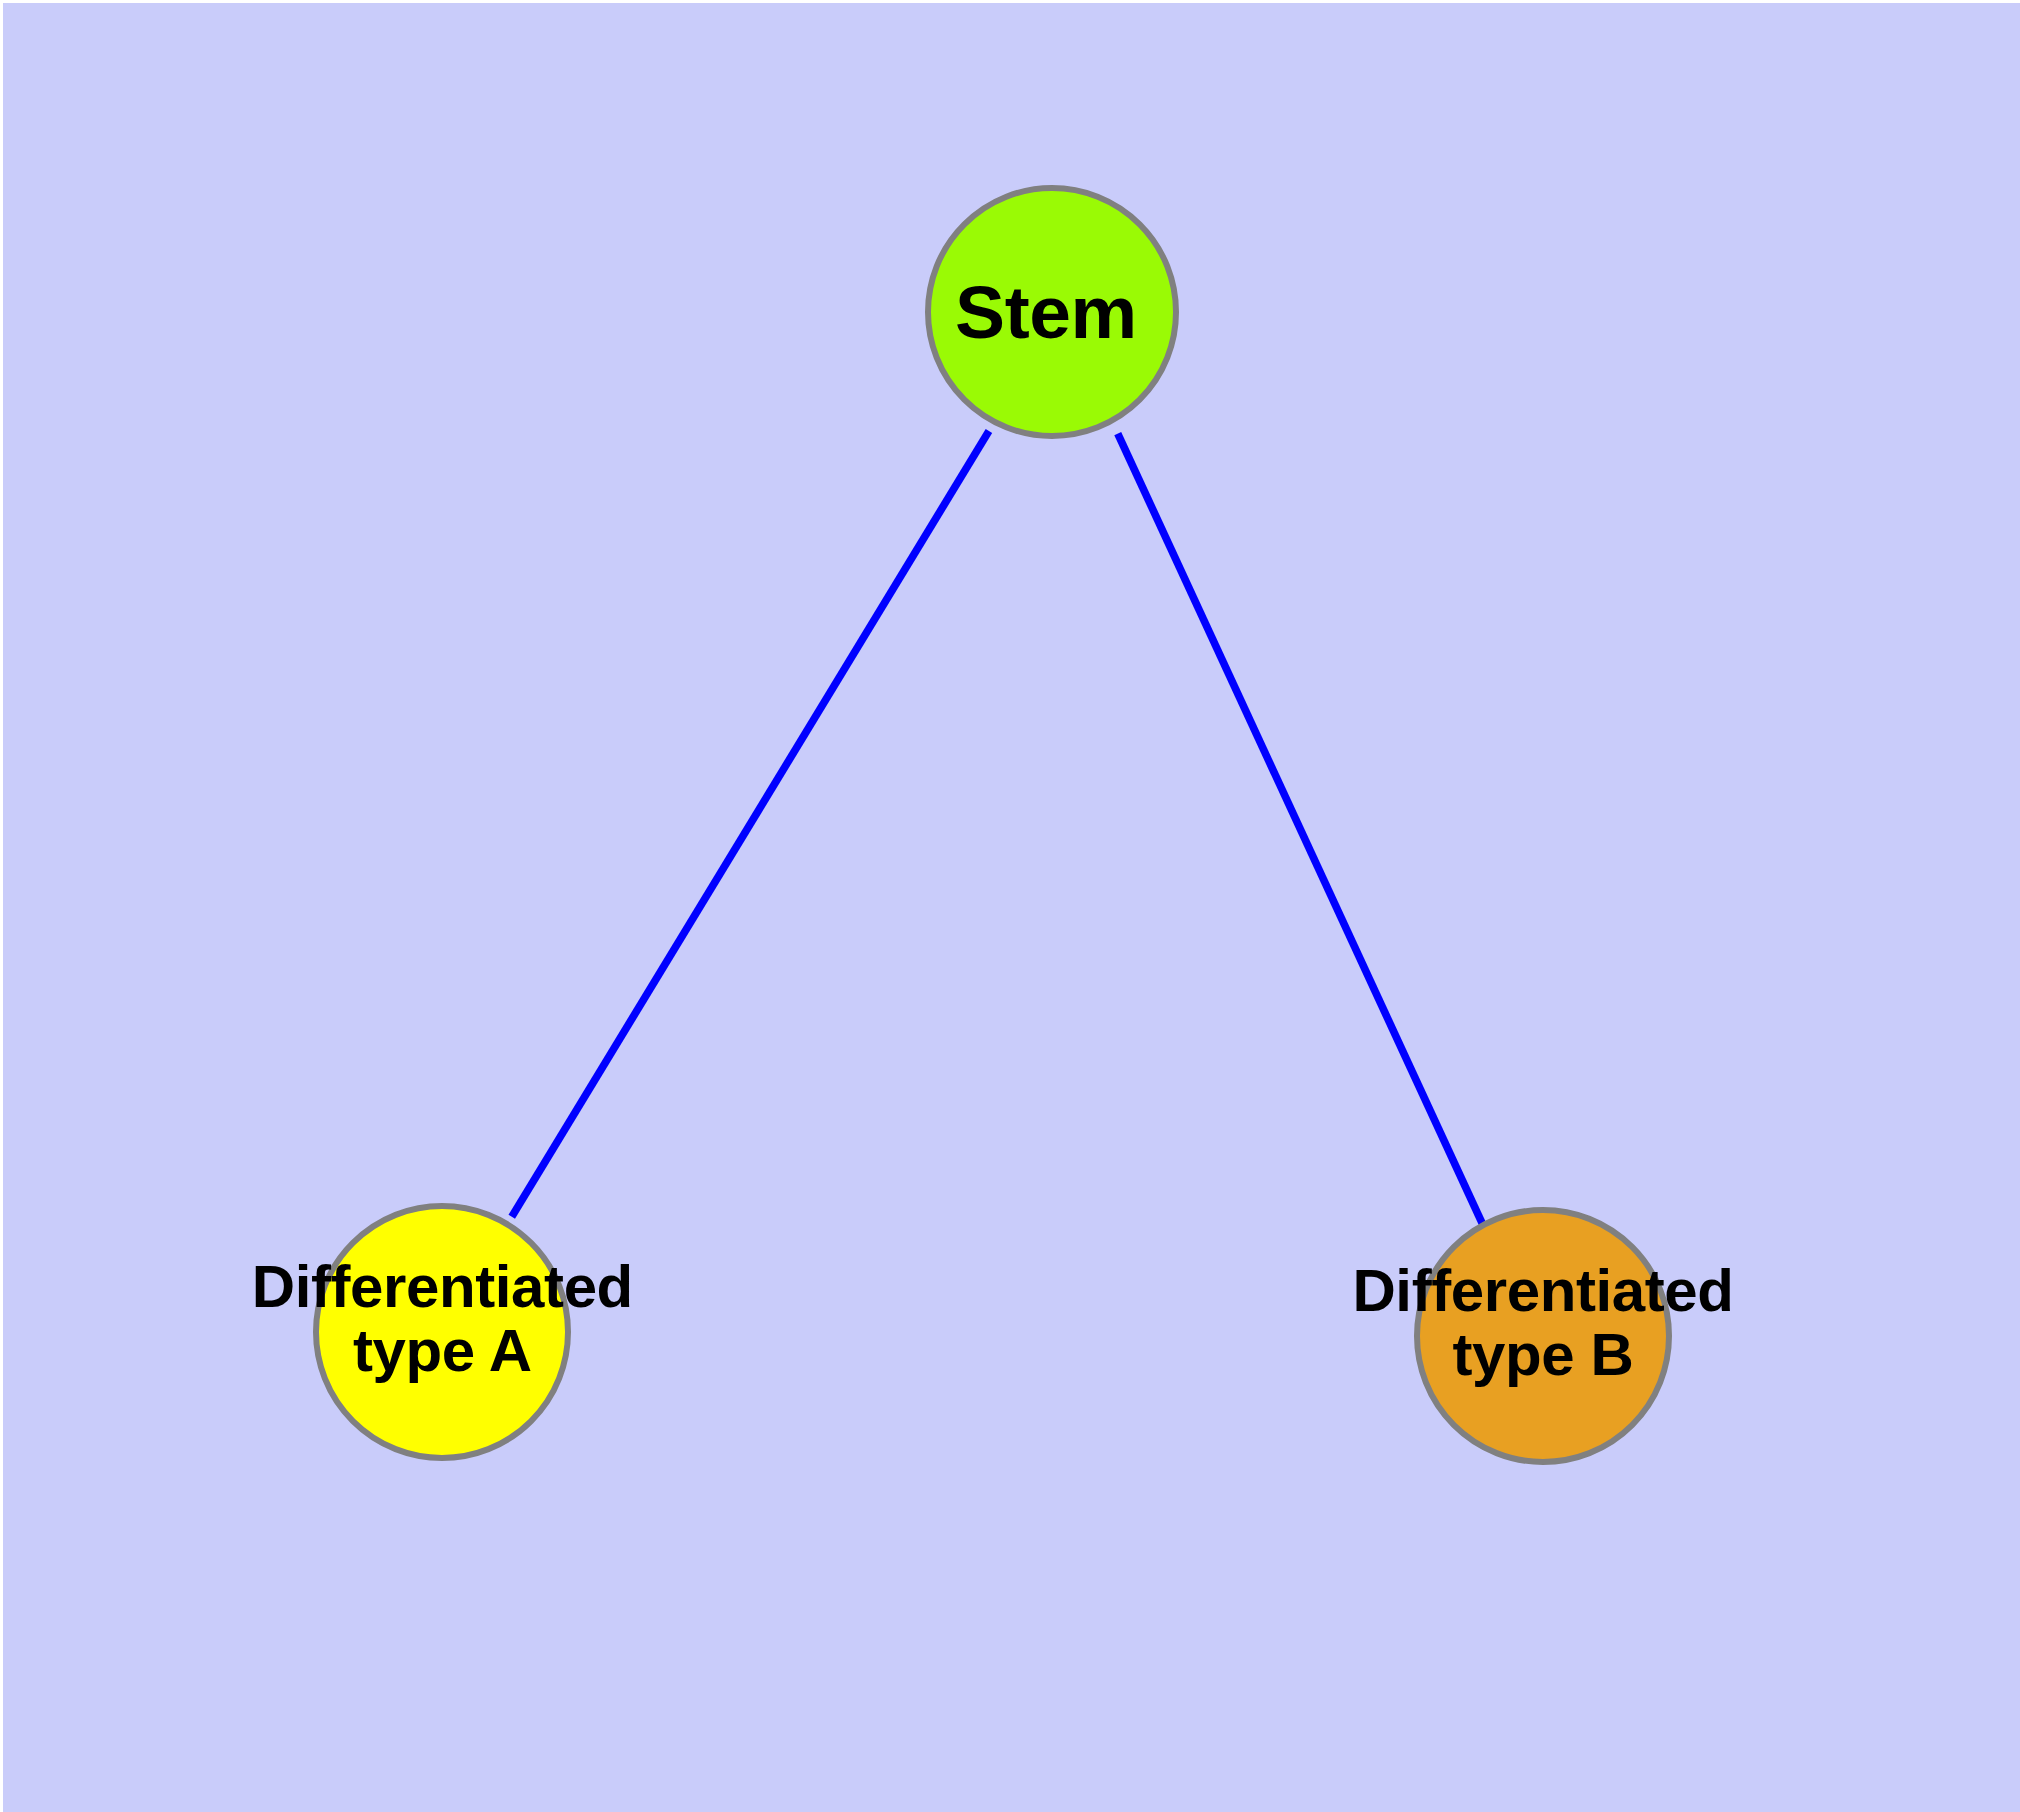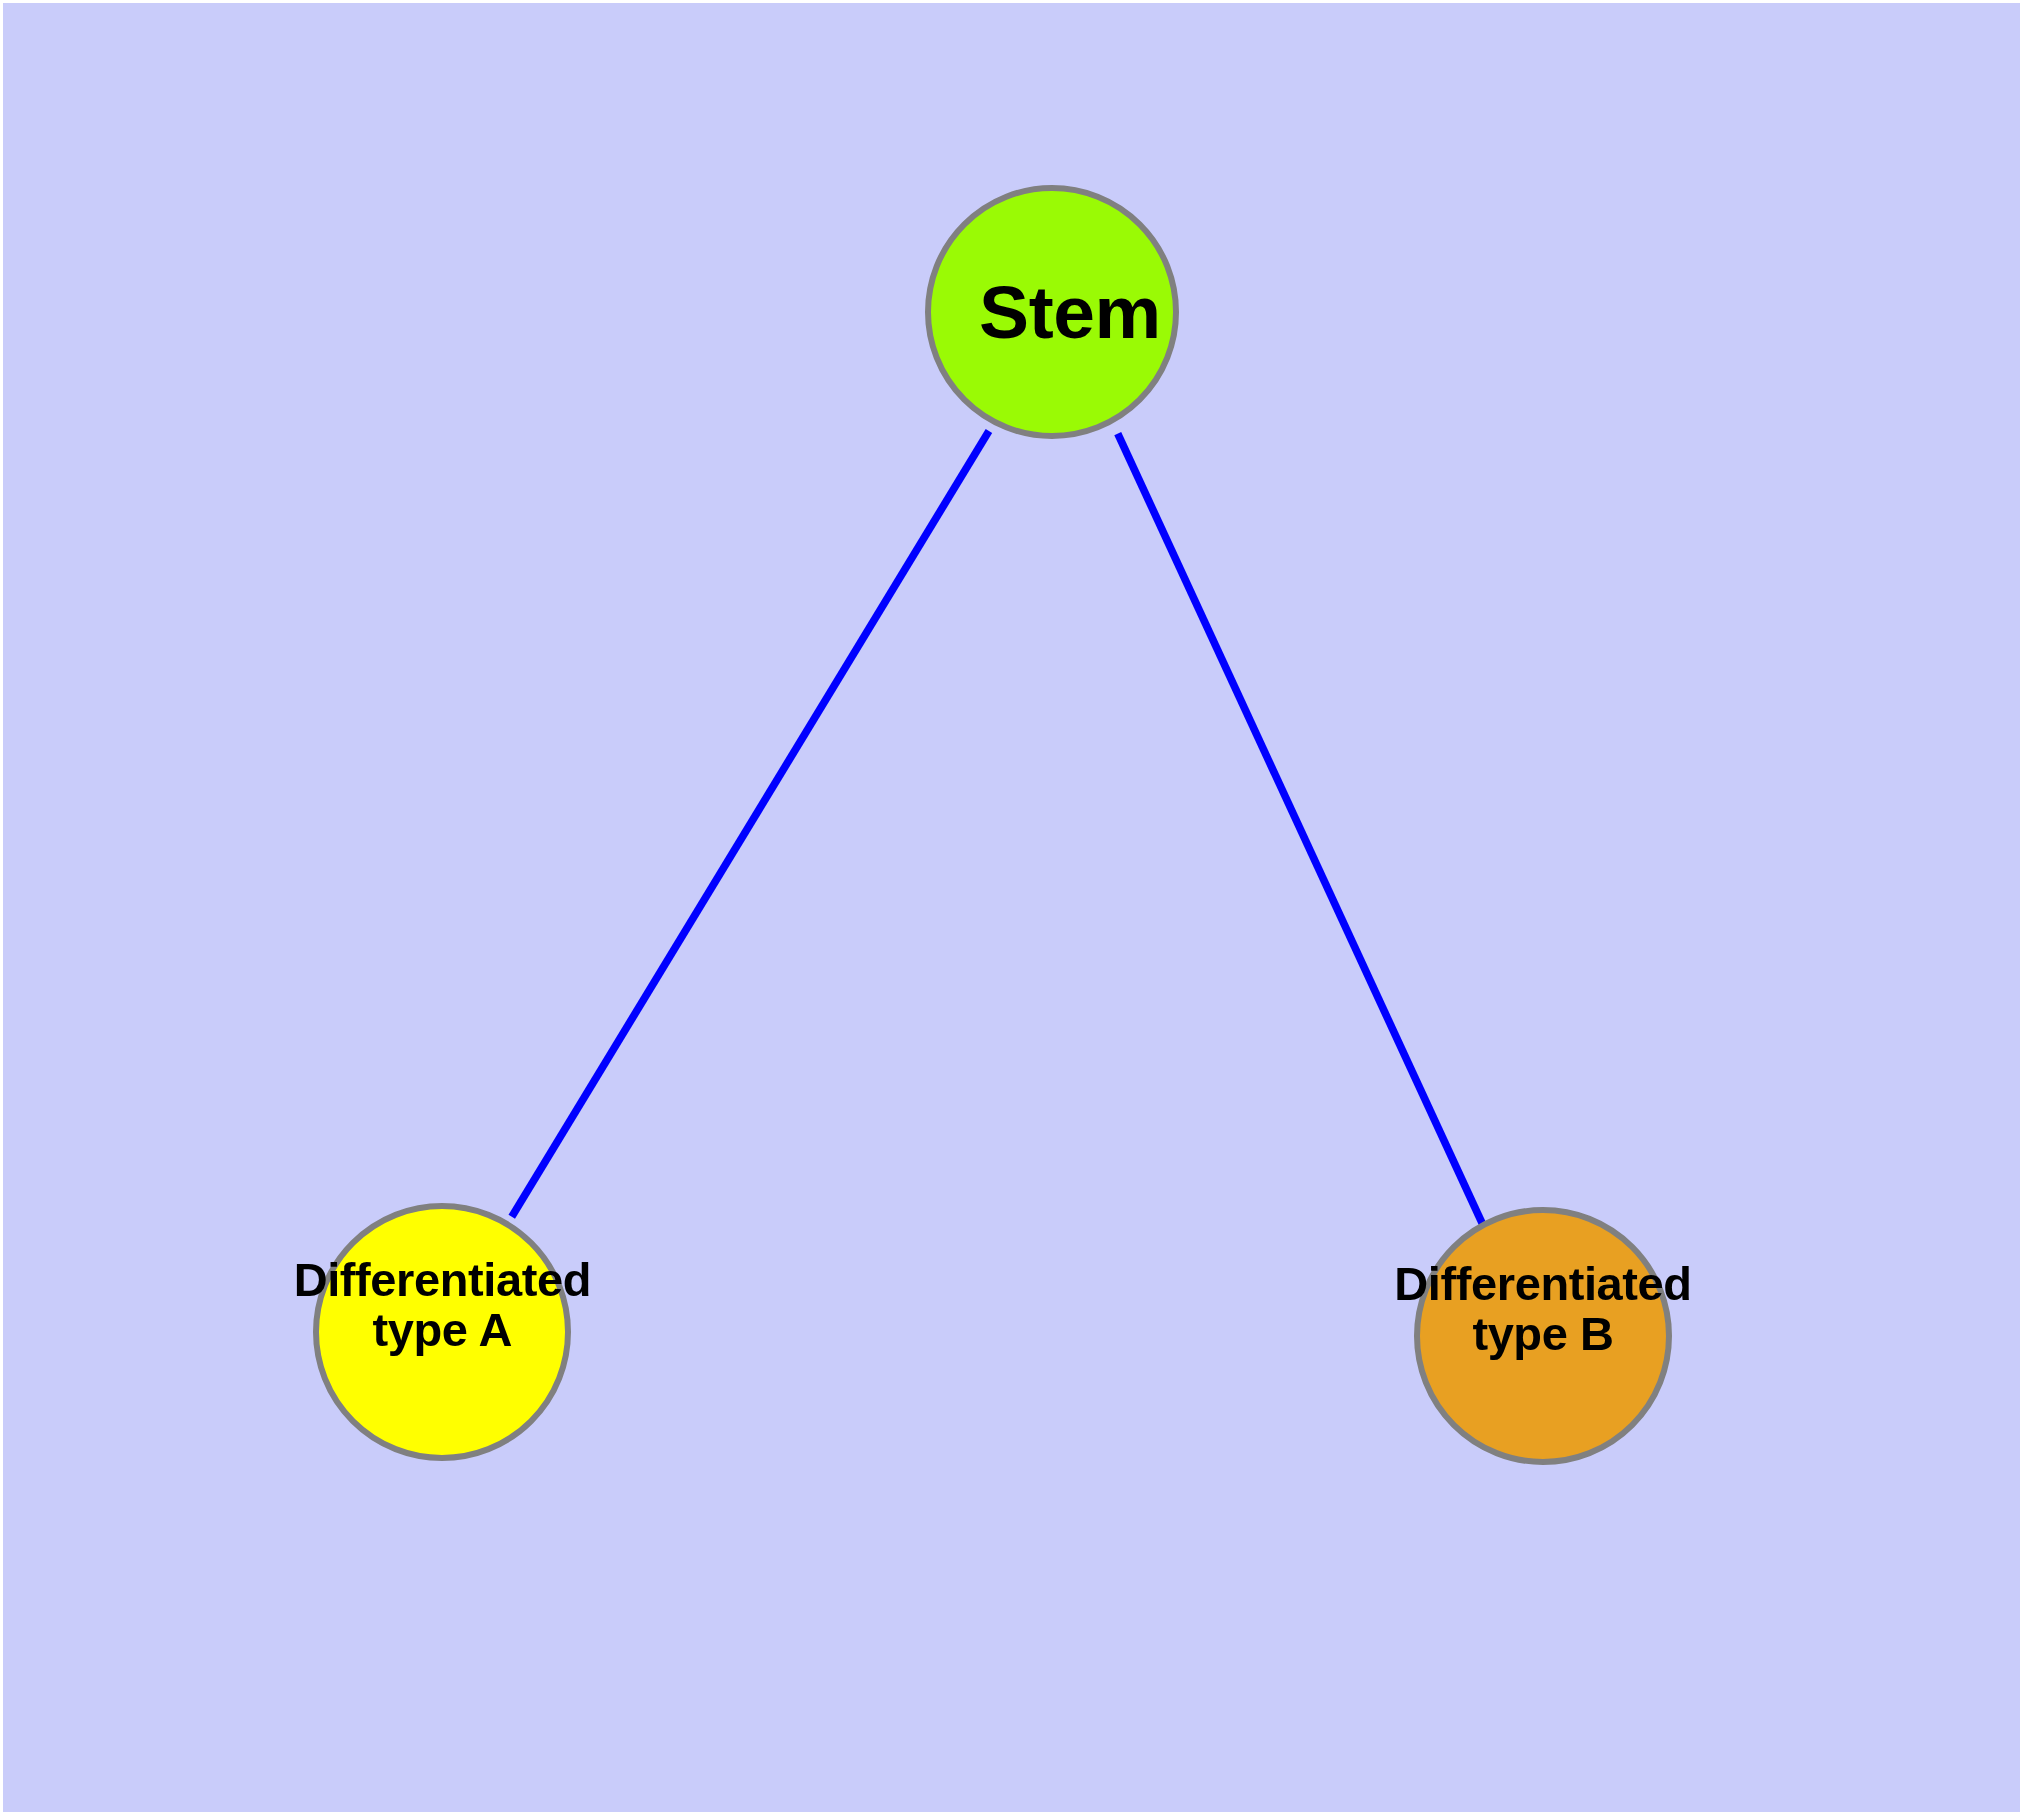--- a/index.html
+++ b/index.html
@@ -44,37 +44,37 @@
     text-align: center;
     white-space: pre;
     line-height: 1.06;
     letter-spacing: -0.4px;
     pointer-events: none;
   }
   .label-stem {
     font-size: 75px;
   }
   .label-wide {
-    font-size: 47px;
+    font-size: 60px;
   }
 </style>
 </head>
 <body>
 
 <div id="canvas" style="background: rgb(201, 204, 250);">
 
   <svg id="edge-layer" viewBox="0 0 2384 2138" width="2021" height="1812" xmlns="http://www.w3.org/2000/svg">
     <line stroke-width="9" stroke-linecap="butt" x1="1163" y1="505" x2="600" y2="1432" stroke="#0000ff"></line>
     <line stroke-width="9" stroke-linecap="butt" x1="1315" y1="508" x2="1746" y2="1442" stroke="#0000ff"></line>
   </svg>
 
   <div class="node" style="left: 922px; top: 182px; width: 254px; height: 254px; background: rgb(154, 250, 5); border-color: rgb(128, 128, 128);"></div>
   <div class="node" style="left: 310px; top: 1200px; width: 258px; height: 258px; background: rgb(255, 255, 0); border-color: rgb(128, 128, 128);"></div>
   <div class="node" style="left: 1411px; top: 1204px; width: 258px; height: 258px; background: rgb(232, 160, 34); border-color: rgb(128, 128, 128);"></div>
 
-  <div class="node-label label-stem" style="color: rgb(0, 0, 0); width: 848px; left: 643px; top: 270px;">Stem</div>
+  <div class="node-label label-stem" style="color: rgb(0, 0, 0); width: 848px; left: 619px; top: 270px;">Stem</div>
   <div class="node-label label-wide" style="color: rgb(0, 0, 0); width: 848px; left: 15.3px; top: 1252px;">Differentiated
 type A</div>
   <div class="node-label label-wide" style="color: rgb(0, 0, 0); width: 848px; left: 1116px; top: 1256px;">Differentiated
 type B</div>
 
 </div>
 
 
 </body></html>

